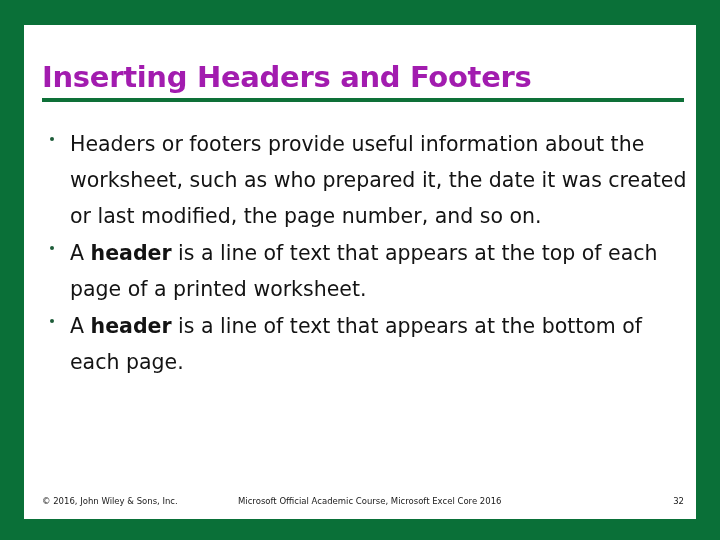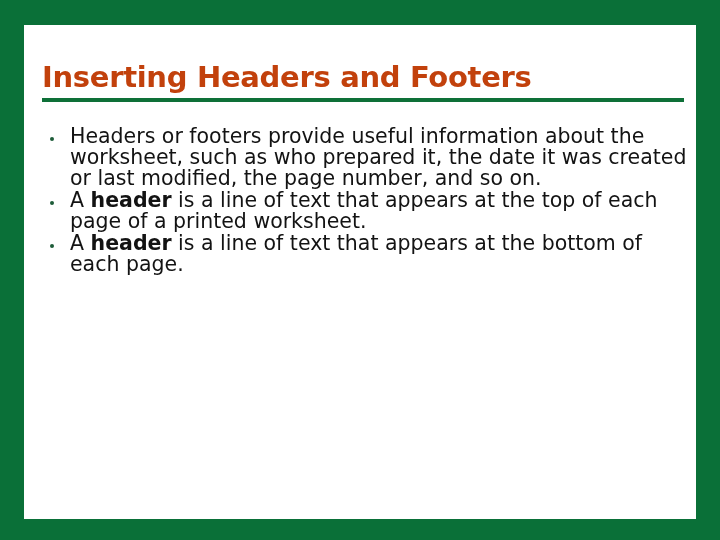--- a/index.html
+++ b/index.html
@@ -34,21 +34,21 @@
     left: 18px;
     top: 37px;
     width: 642px;
   }
   .slide-title {
     margin: 0;
     font-family: "DejaVu Sans", sans-serif;
     font-size: 29px;
     font-weight: 700;
     letter-spacing: -0.3px;
-    color: #c2410c;
+    color: #a21caf;
     line-height: 1.05;
     white-space: nowrap;
   }
   .title-rule {
     margin-top: 6px;
     width: 100%;
     height: 4px;
     background: #0e7038;
   }
   .body-block {
@@ -61,21 +61,21 @@
     list-style: none;
     margin: 0;
     padding: 0;
   }
   ul.bullets > li {
     position: relative;
     padding-left: 28px;
     margin: 0 0 1px 0;
     font-family: "DejaVu Sans", sans-serif;
     font-size: 20.5px;
-    line-height: 21px;
+    line-height: 36px;
     color: #131313;
   }
   ul.bullets > li .dot {
     position: absolute;
     left: 8px;
     top: 11px;
     width: 4px;
     height: 4px;
     border-radius: 50%;
     background: #1d5c38;
@@ -124,15 +124,20 @@
     </div>
 
     <div class="body-block">
       <ul class="bullets" id="bullet-list">
           <li><span class="dot"></span><span><span>Headers or footers provide useful information about the worksheet, such as who prepared it, the date it was created or last modified, the page number, and so on.</span></span></li>
           <li><span class="dot"></span><span><span>A </span><b>header</b><span> is a line of text that appears at the top of each page of a printed worksheet.</span></span></li>
           <li><span class="dot"></span><span><span>A </span><b>header</b><span> is a line of text that appears at the bottom of each page.</span></span></li>
         </ul>
     </div>
 
+    <div class="footer">
+      <span class="copyright">© 2016, John Wiley &amp; Sons, Inc.</span>
+      <span class="course">Microsoft Official Academic Course, Microsoft Excel Core 2016</span>
+      <span class="page-number">32</span>
+    </div>
 
   </div>
 </div>
 
 </body></html>

